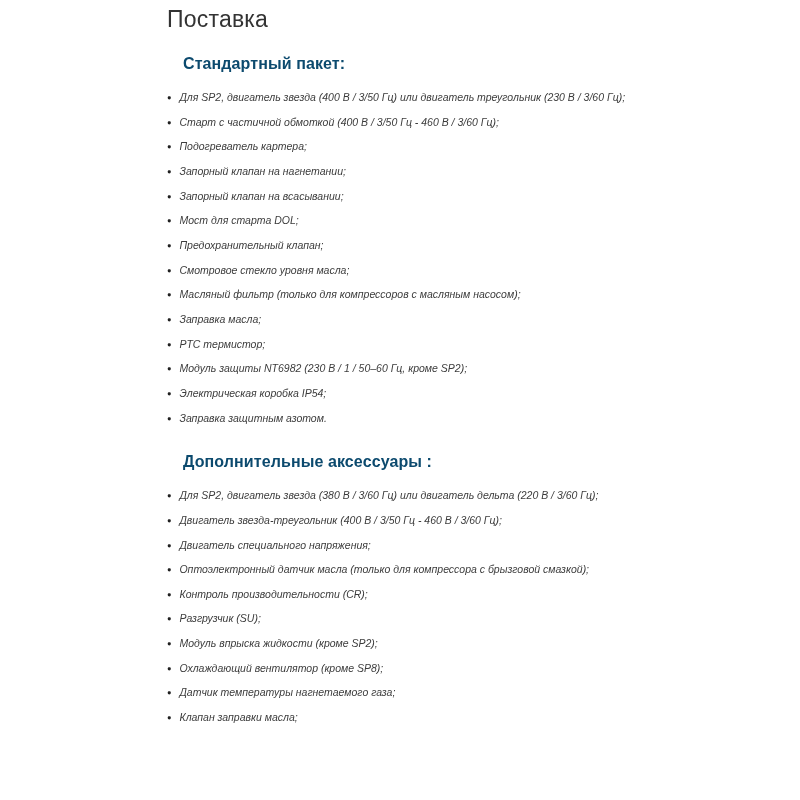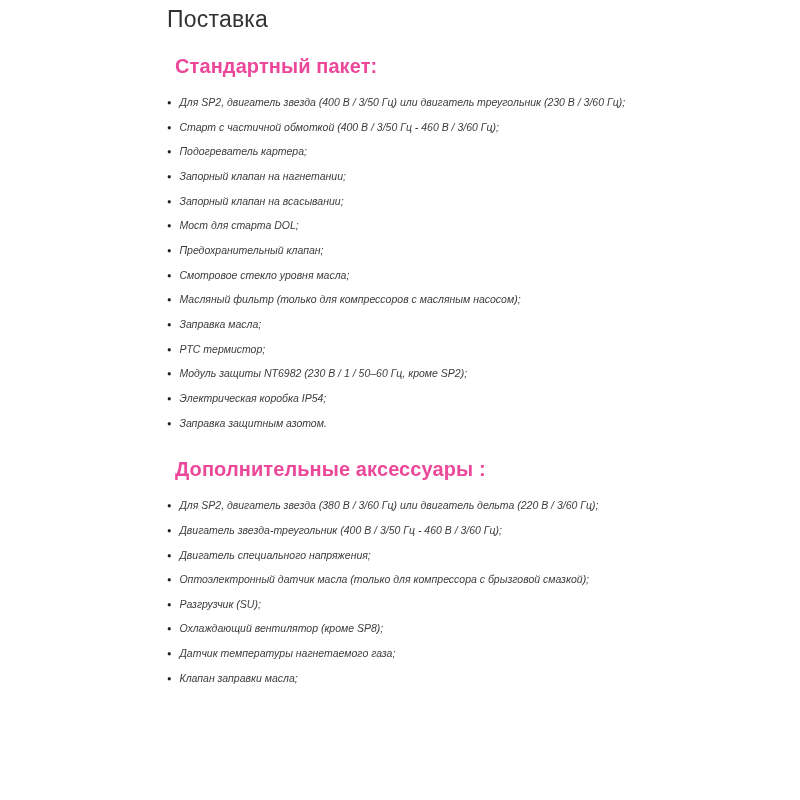--- a/index.html
+++ b/index.html
@@ -22,24 +22,24 @@
     background: #ffffff;
   }
   .doc-title {
     font-size: 23px;
     font-weight: 400;
     color: #333333;
     margin: 0;
     letter-spacing: 0.2px;
   }
   .section-heading {
-    font-size: 20px;
+    font-size: 16px;
     font-weight: 700;
-    color: #ec4899;
-    margin: 22px 0 0 8px;
+    color: #0c4a6e;
+    margin: 22px 0 0 16px;
     letter-spacing: 0.1px;
   }
   .item-list {
     list-style: none;
     margin: 13px 0 0 0;
     padding: 0;
   }
   .item-list li {
     font-size: 10.5px;
     line-height: 22.65px;
@@ -156,26 +156,34 @@
     <span class="bullet">●</span>
     <span>Двигатель специального напряжения;</span>
   </li>
 
 
   <li>
     <span class="bullet">●</span>
     <span>Оптоэлектронный датчик масла (только для компрессора с брызговой смазкой);</span>
   </li>
 
+  <li>
+    <span class="bullet">●</span>
+    <span>Контроль производительности (CR);</span>
+  </li>
 
   <li>
     <span class="bullet">●</span>
     <span>Разгрузчик (SU);</span>
   </li>
 
+  <li>
+    <span class="bullet">●</span>
+    <span>Модуль впрыска жидкости (кроме SP2);</span>
+  </li>
 
   <li>
     <span class="bullet">●</span>
     <span>Охлаждающий вентилятор (кроме SP8);</span>
   </li>
 
   <li>
     <span class="bullet">●</span>
     <span>Датчик температуры нагнетаемого газа;</span>
   </li>

